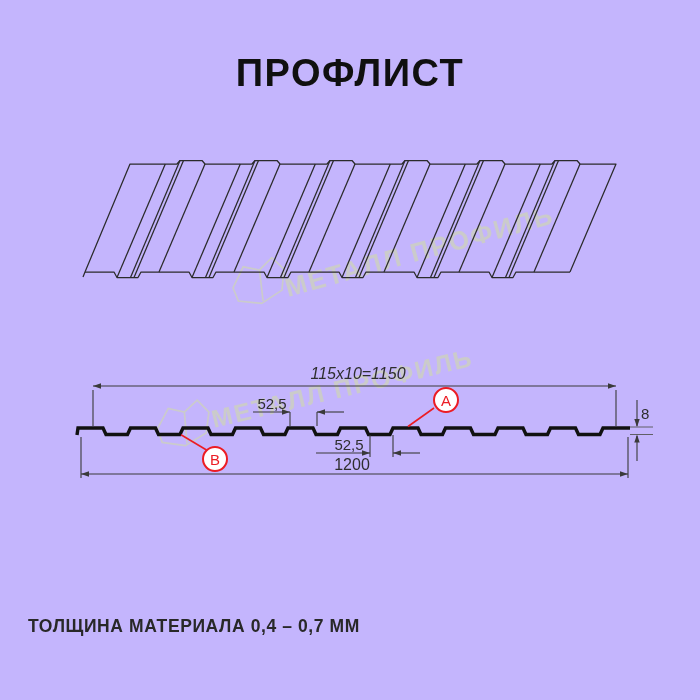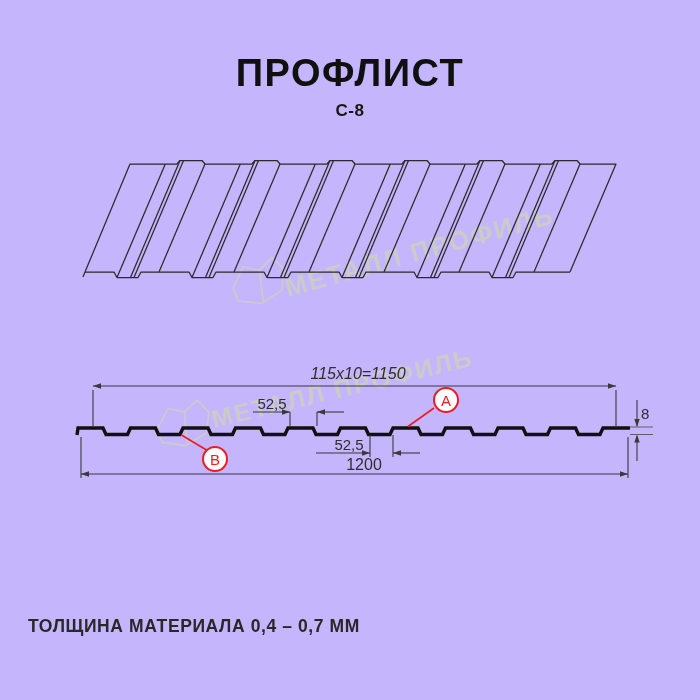--- a/index.html
+++ b/index.html
@@ -22,21 +22,20 @@
          font-size:17.5px;font-weight:bold;letter-spacing:.6px;color:#282828;margin-left:28px;}
   .wm-text{font-weight:bold;letter-spacing:2px;fill:var(--wm);}
   .wm-icon{stroke:var(--wm);fill:none;stroke-width:1.7;}
 </style>
 </head>
 <body>
 
 <div class="stage">
 
   <h1 class="title">ПРОФЛИСТ</h1>
-  <div class="subtitle">С-8</div>
 
   <svg class="fig" width="700" height="700" viewBox="0 0 700 700">
 
     <g id="wm1">
       <path class="wm-icon" transform="translate(226,268) rotate(-14)" d="M2,21 L17,3 L32,10 L47,1 L56,15 L49,35 L26,43 L4,35 Z M32,10 L28,41"></path>
       <text class="wm-text" transform="translate(288,297) rotate(-15.5)" font-size="26">МЕТАЛЛ ПРОФИЛЬ</text>
     </g>
 
     <g id="sheet3d">
         <path fill="none" stroke="#2b2b2b" stroke-width="1.25" stroke-linejoin="round" d="M83,277 L85,272 L130,164 H177 L180,160.5 H202 L205,164 H252 L255,160.5 H277 L280,164 H327 L330,160.5 H352 L355,164 H402 L405,160.5 H427 L430,164 H477 L480,160.5 H502 L505,164 H552 L555,160.5 H577 L580,164 H616 L570,272"></path>
@@ -110,21 +109,21 @@
         <line x1="206.5" y1="450" x2="181" y2="434.8" stroke="#ec1c24" stroke-width="1.6"></line>
       </g>
   </svg>
 
   <span class="dim-label" style="left:358px;top:366px;font-style:italic;">115x10=1150</span>
 
   <span class="dim-label small" style="left:272px;top:396px;">52,5</span>
 
   <span class="dim-label small" style="left:349px;top:437px;">52,5</span>
 
-  <span class="dim-label" style="left:364px;top:457px;">1200</span>
+  <span class="dim-label" style="left:352px;top:457px;">1200</span>
 
   <span class="dim-label small no-center" style="left:641px;top:406px;">8</span>
 
   <div class="marker" style="left:433px;top:387px;">
     <span>A</span>
   </div>
   <div class="marker" style="left:202px;top:446px;">
     <span>B</span>
   </div>
 

